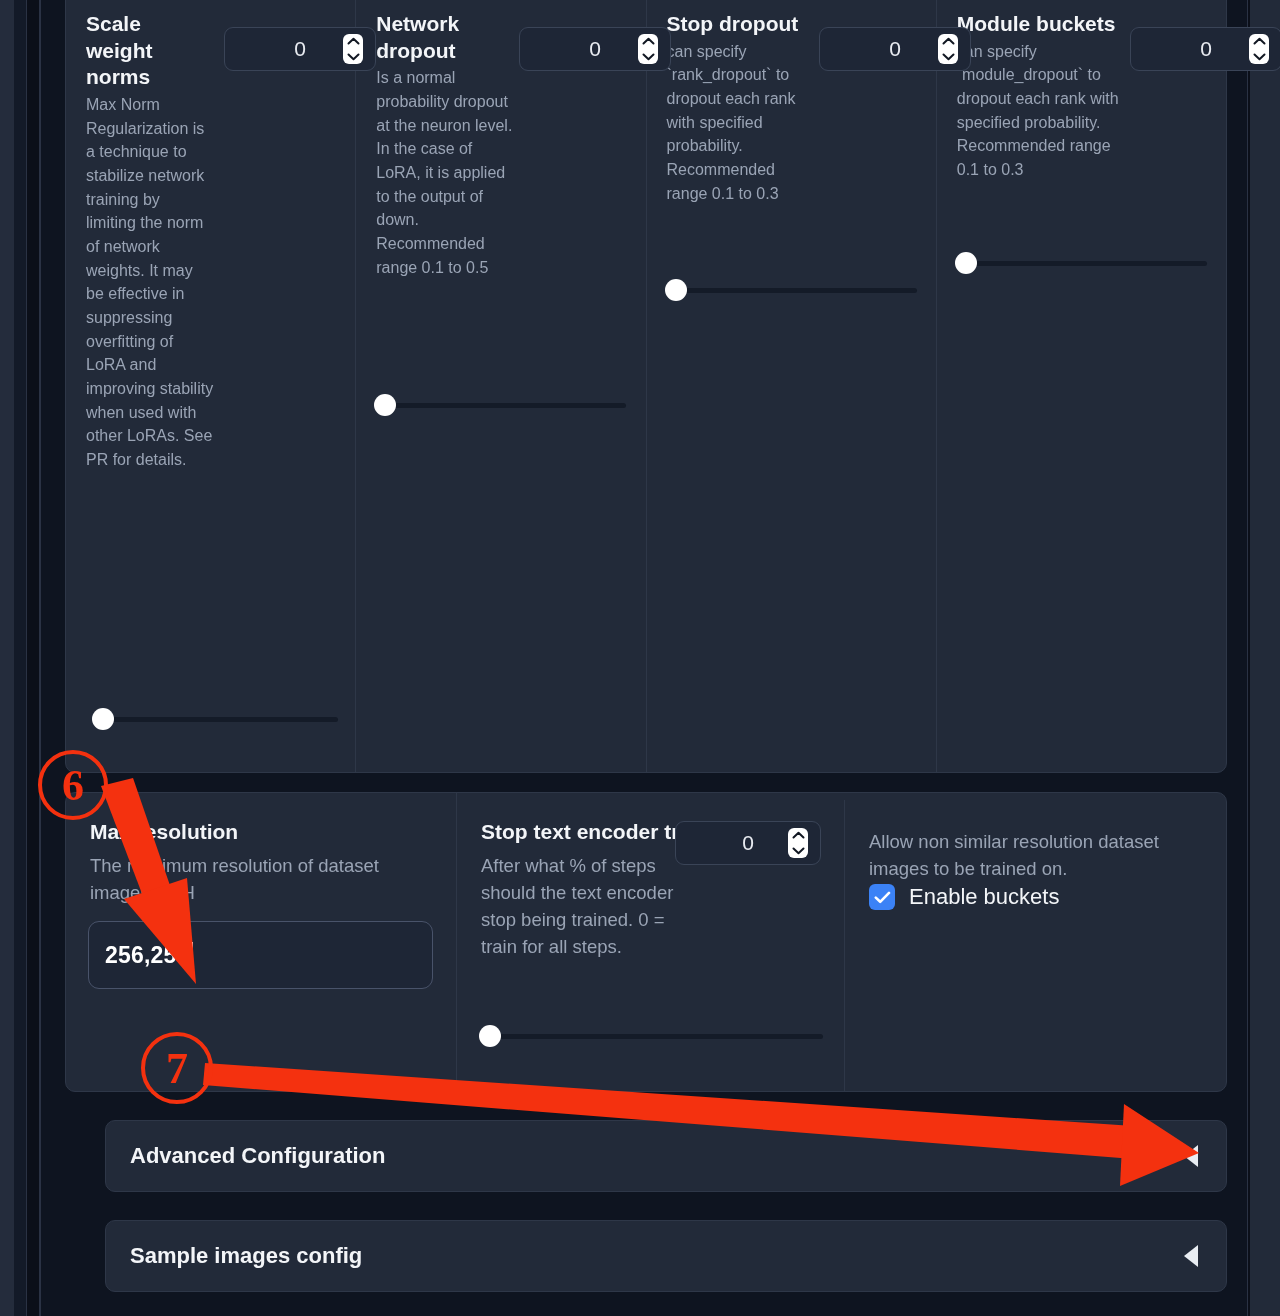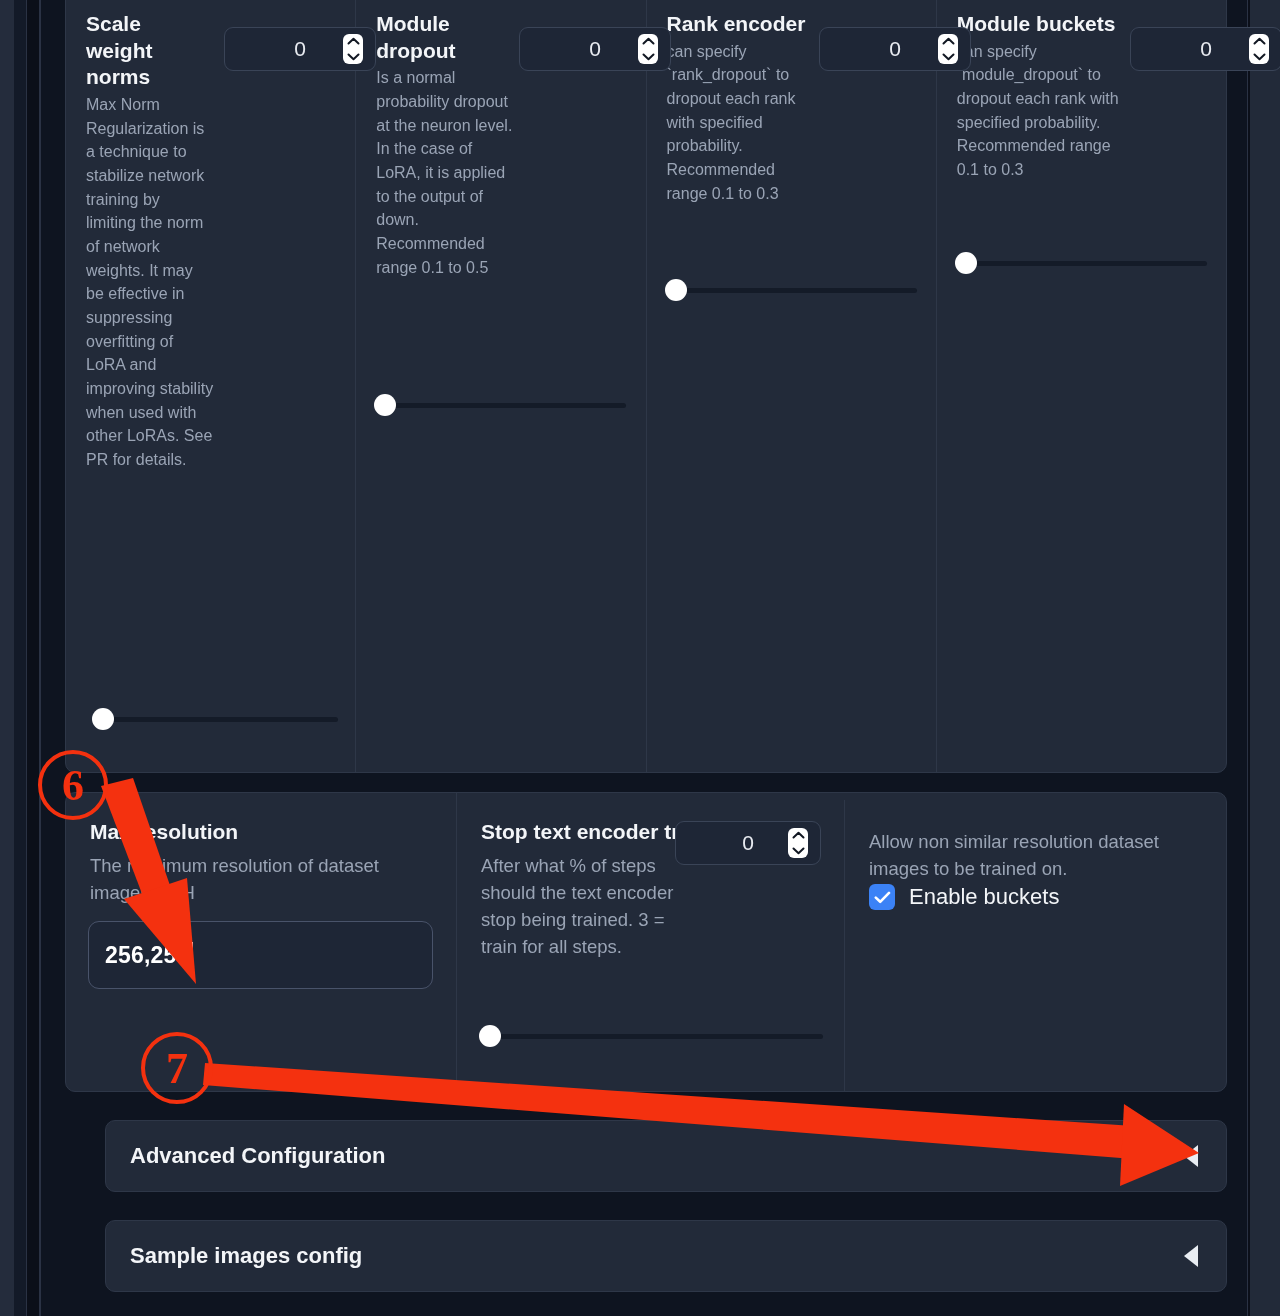--- a/index.html
+++ b/index.html
@@ -323,30 +323,30 @@
       <div class="col">
         <div class="field-label">Scale weight norms</div>
         <div class="field-info">Max Norm Regularization is a technique to stabilize network training by limiting the norm of network weights. It may be effective in suppressing overfitting of LoRA and improving stability when used with other LoRAs. See PR for details.</div>
         <div class="slider" style="left:26px;bottom:42px;width:246px;">
           <div class="track"></div>
           <div class="knob"></div>
         </div>
       </div>
 
       <div class="col">
-        <div class="field-label">Module dropout</div>
+        <div class="field-label">Network dropout</div>
         <div class="field-info">Is a normal probability dropout at the neuron level. In the case of LoRA, it is applied to the output of down. Recommended range 0.1 to 0.5</div>
         <div class="slider" style="left:18px;top:405px;width:252px;">
           <div class="track"></div>
           <div class="knob"></div>
         </div>
       </div>
 
       <div class="col">
-        <div class="field-label">Rank encoder</div>
+        <div class="field-label">Stop dropout</div>
         <div class="field-info">can specify `rank_dropout` to dropout each rank with specified probability. Recommended range 0.1 to 0.3</div>
         <div class="slider" style="left:18px;top:290px;width:252px;">
           <div class="track"></div>
           <div class="knob"></div>
         </div>
       </div>
 
       <div class="col">
         <div class="field-label">Module buckets</div>
         <div class="field-info">can specify `module_dropout` to dropout each rank with specified probability. Recommended range 0.1 to 0.3</div>
@@ -413,21 +413,21 @@
         <div class="res-title">Max resolution</div>
         <div class="res-desc">The maximum resolution of dataset images. W,H</div>
         <div class="textbox">
           <span class="tval">256,256</span>
             <span class="caret"></span>
         </div>
       </div>
 
       <div class="res-col b">
         <div class="res-title">Stop text encoder training</div>
-        <div class="res-desc">After what % of steps should the text encoder stop being trained. 3 = train for all steps.</div>
+        <div class="res-desc">After what % of steps should the text encoder stop being trained. 0 = train for all steps.</div>
         <div class="numbox" style="left:218px;top:28px;width:146px;">
           <span class="numval">0</span>
           <span class="spinner">
             <svg width="13" height="9" viewBox="0 0 13 9">
                 <path d="M1.5 6.5 L6.5 1.8 L11.5 6.5" fill="none" stroke="#111722" stroke-width="2" stroke-linecap="round" stroke-linejoin="round"></path>
               </svg>
             <svg width="13" height="9" viewBox="0 0 13 9">
                 <path d="M1.5 2.5 L6.5 7.2 L11.5 2.5" fill="none" stroke="#111722" stroke-width="2" stroke-linecap="round" stroke-linejoin="round"></path>
               </svg>
           </span>

